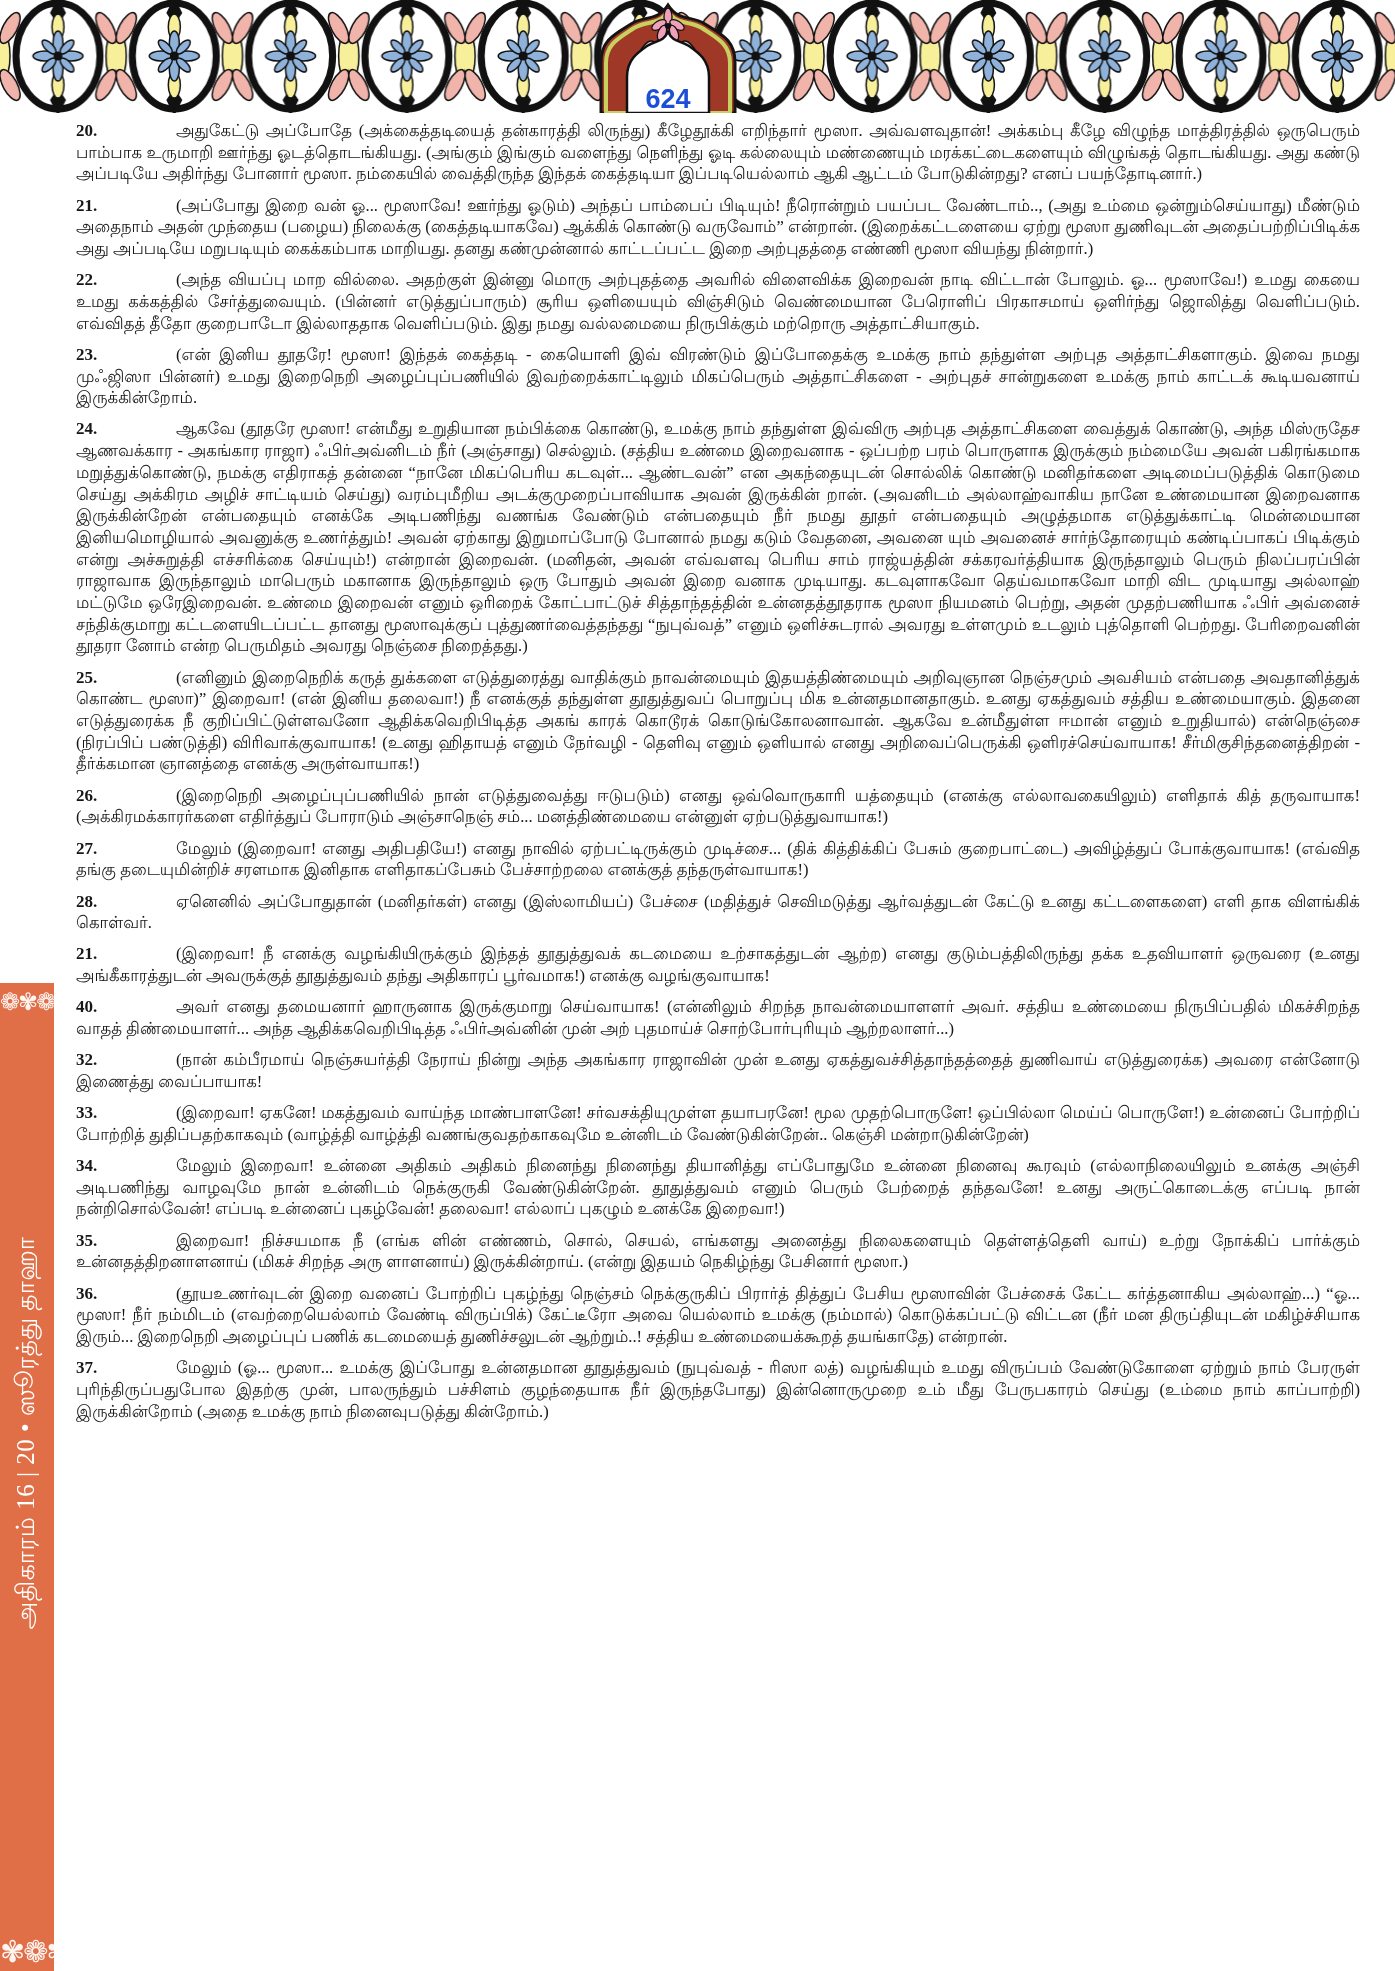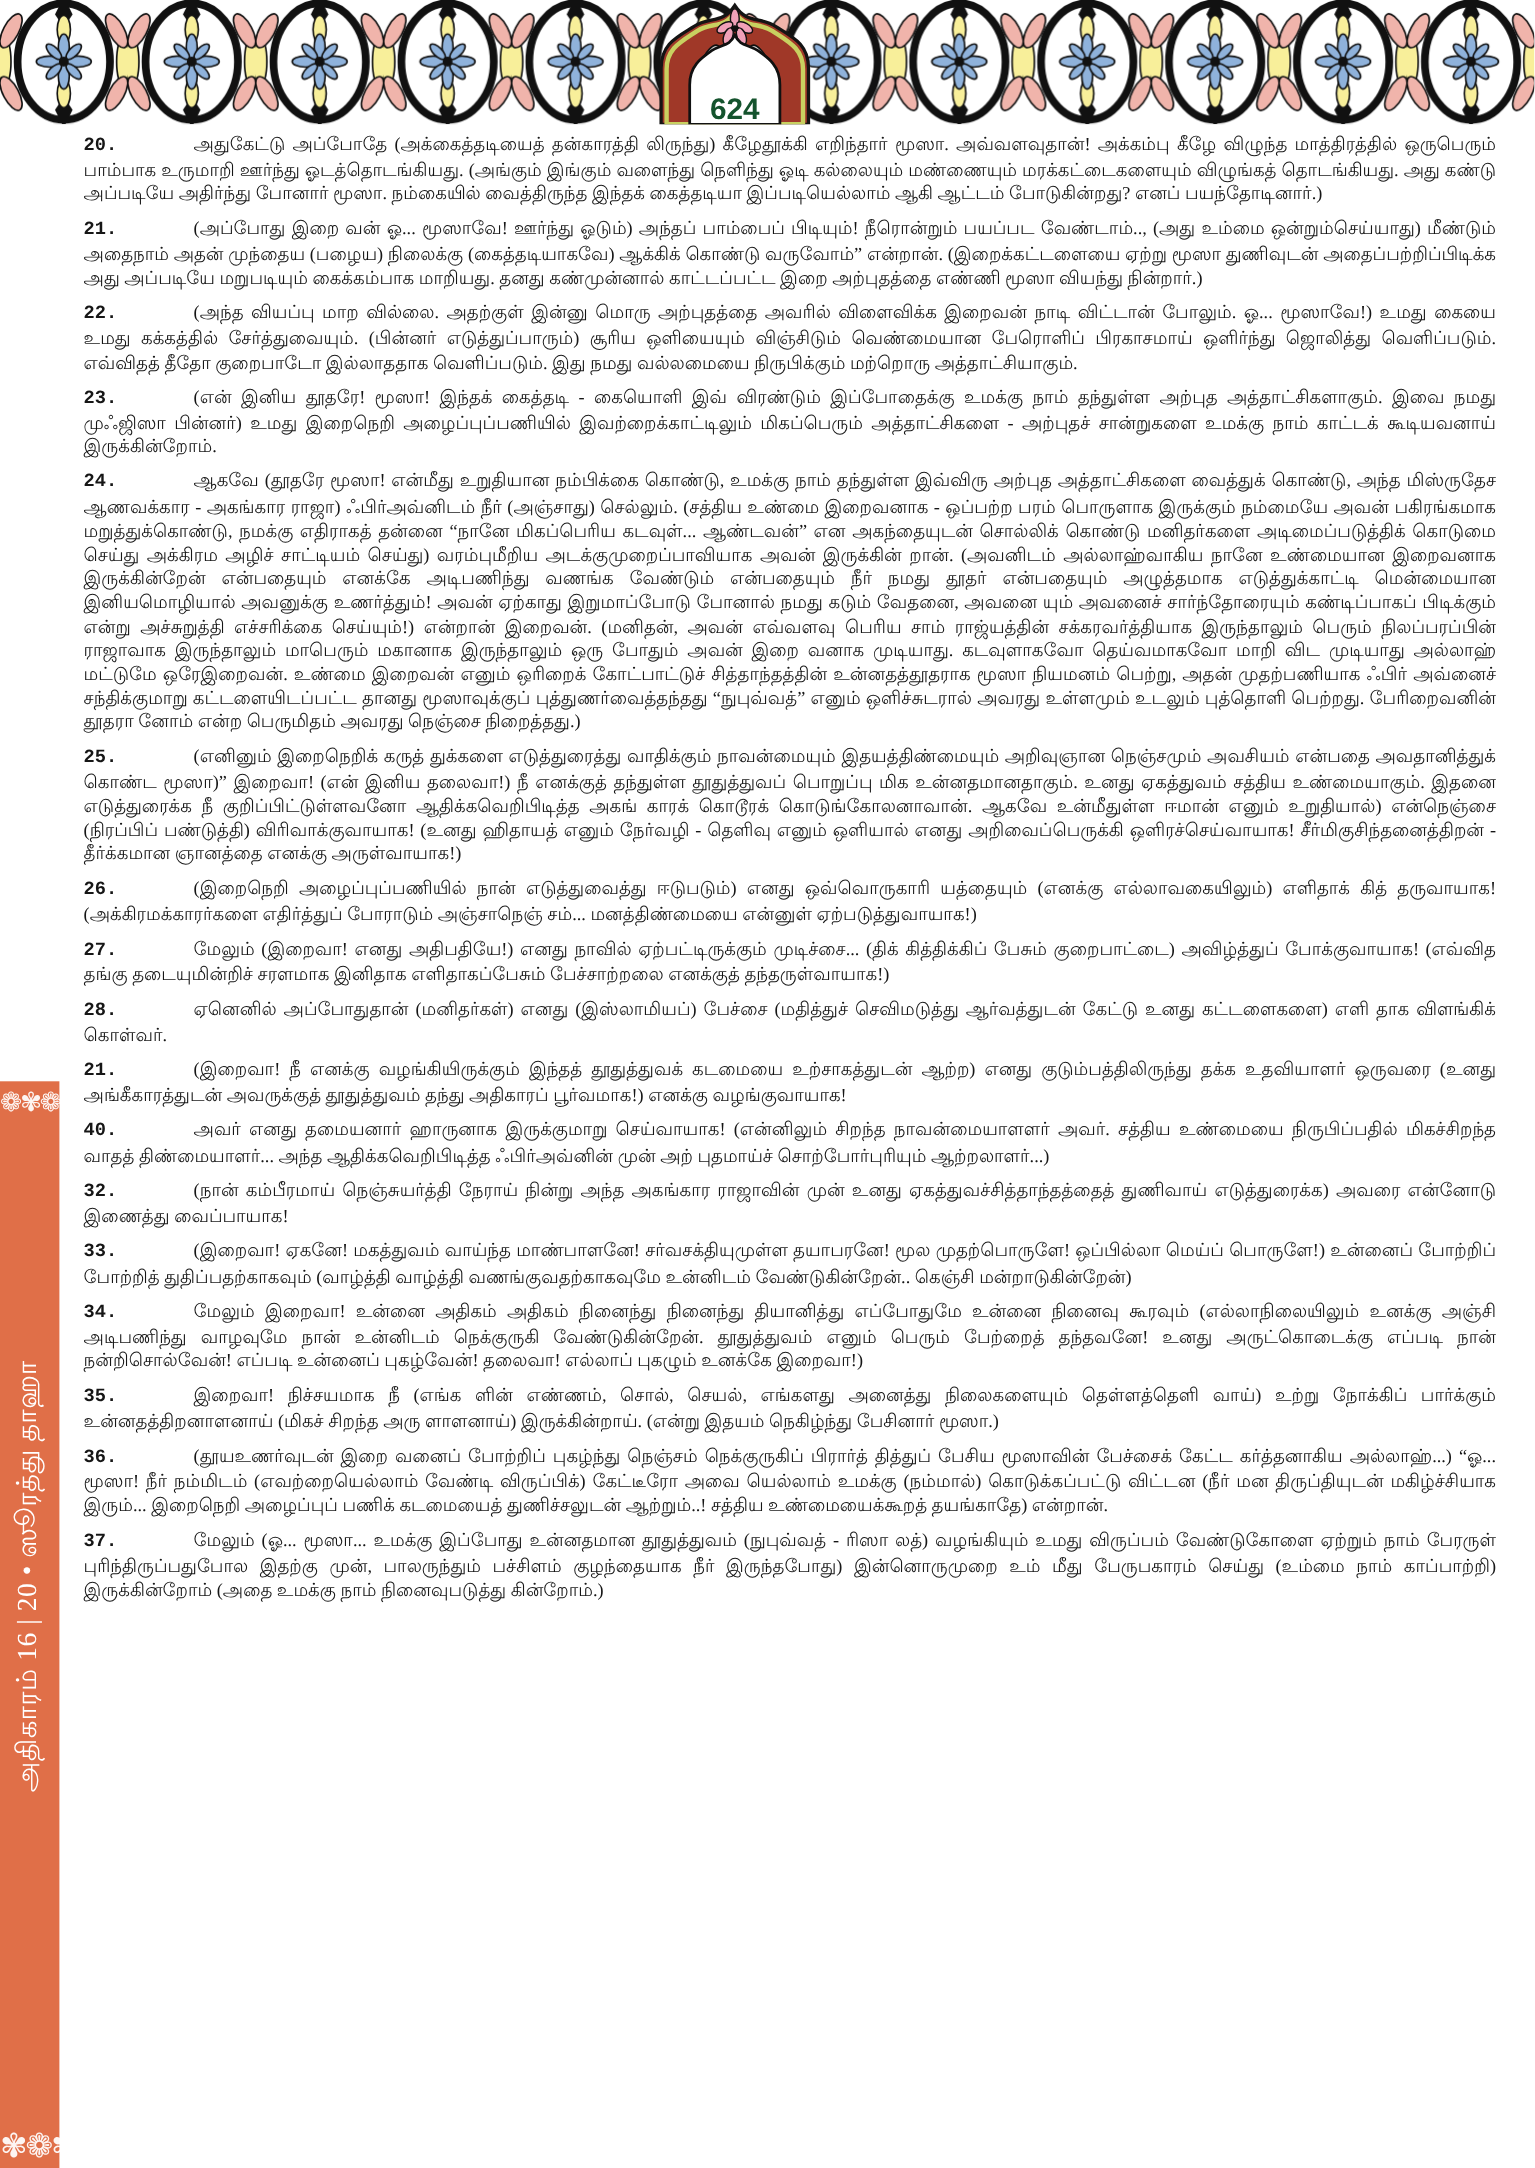--- a/index.html
+++ b/index.html
@@ -5,42 +5,42 @@
   html,body{margin:0;padding:0;}
   body{
     width:1395px;height:1971px;position:relative;background:#ffffff;
     font-family:"Liberation Serif","DejaVu Sans",serif;color:#161616;
     overflow:hidden;
   }
   .top-border{position:absolute;left:0;top:0;width:1395px;height:113px;}
   .arch-wrap{position:absolute;left:593px;top:0;width:150px;height:113px;}
   .page-number{
     position:absolute;left:593px;top:84px;width:150px;text-align:center;
-    font-family:"Liberation Sans",sans-serif;font-weight:bold;font-size:27px;color:#14532d;
+    font-family:"Liberation Sans",sans-serif;font-weight:bold;font-size:27px;color:#1d4ed8;
   }
   .sidebar{
     position:absolute;left:0;top:983px;width:54px;height:988px;
   }
   .sb-orn{position:absolute;left:0;width:54px;text-align:center;color:rgba(255,255,255,.93);
     font-family:"DejaVu Sans",sans-serif;line-height:30px;font-size:24px;letter-spacing:-2px;}
   .sb-orn.top{top:4px;}
   .sb-orn.bottom{bottom:2px;font-size:30px;line-height:34px;}
   .sidebar-label-anchor{position:absolute;left:27px;top:450px;width:0;height:0;}
   .sidebar-label{
     position:absolute;transform:translate(-50%,-50%) rotate(-90deg);
     white-space:nowrap;color:#ffffff;font-size:25px;letter-spacing:.5px;
     font-family:"Liberation Serif","DejaVu Sans",serif;
   }
   .content{
     position:absolute;left:76px;top:120px;width:1284px;
     font-size:16.6px;line-height:21.7px;text-align:justify;
   }
   .para{margin:0 0 9.5px 0;}
   .pnum{
-    font-family:Liberation Mono, monospace;font-weight:bold;font-size:17px;
+    font-family:Liberation Serif, serif;font-weight:bold;font-size:17px;
     display:inline-block;width:100px;
   }
 </style>
 </head>
 <body>
 
 <div class="top-border">
   <svg width="1395" height="113" xmlns="http://www.w3.org/2000/svg">
     <defs>
       <pattern id="orn" width="116.3" height="113" patternUnits="userSpaceOnUse">

